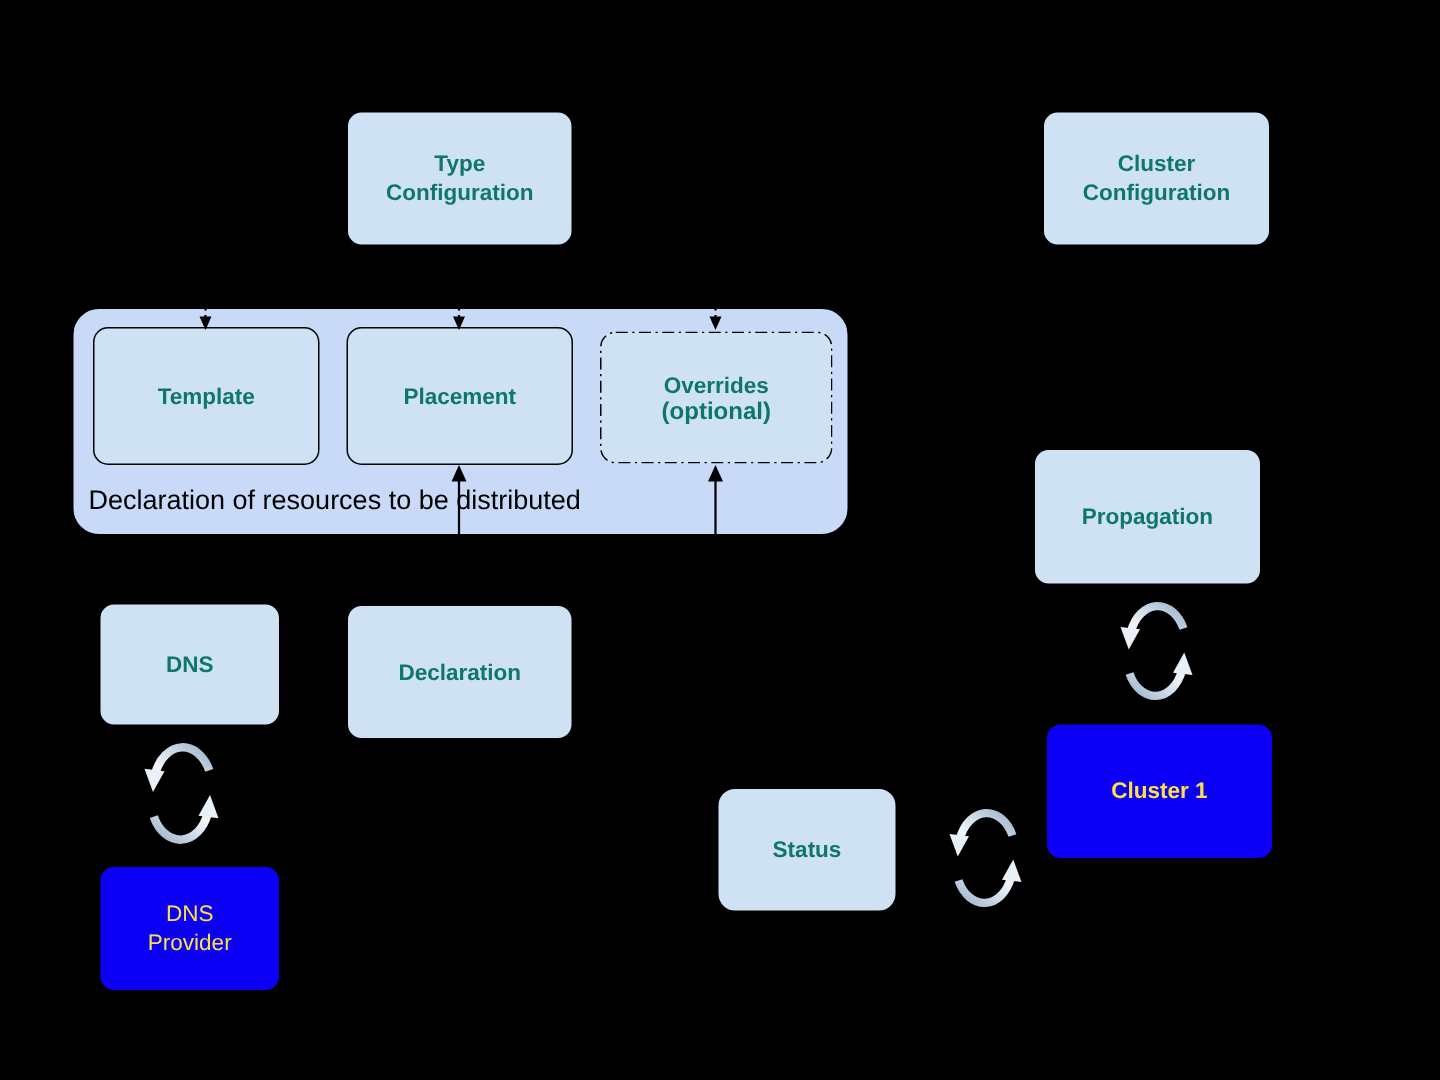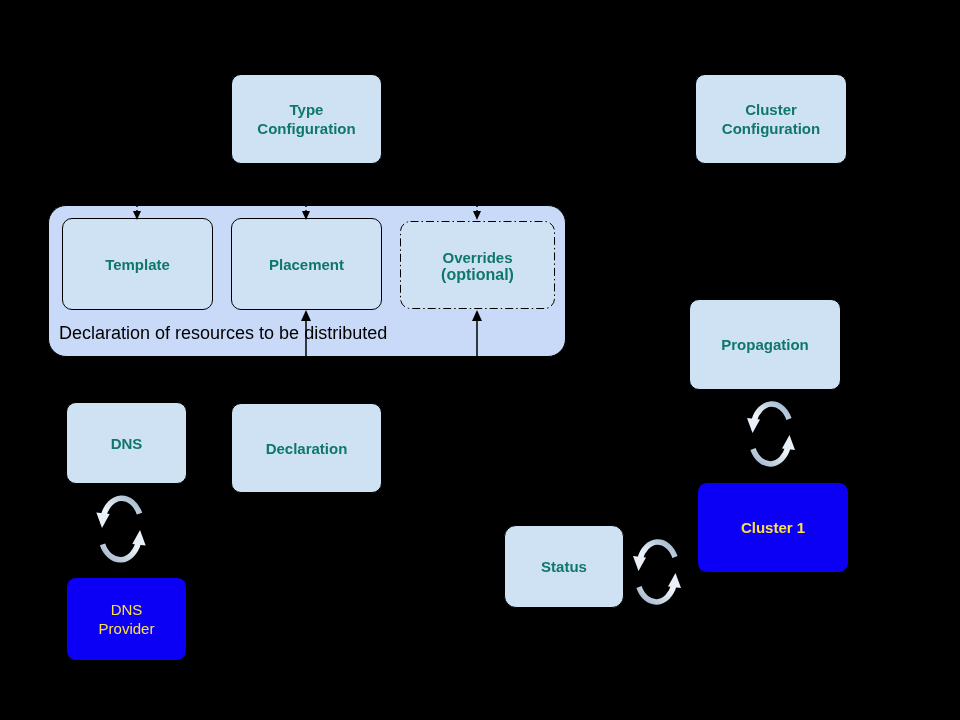--- a/index.html
+++ b/index.html
@@ -102,21 +102,21 @@
   <div class="node" style="left:231px;top:403px;width:151px;height:90px;">
     <span>Declaration</span>
   </div>
 
   <div class="node blue regular" style="left:66px;top:577px;width:121px;height:84px;">
     <span class="block">DNS</span>
     <span class="block">Provider</span>
   </div>
 
 
-  <div class="node" style="left:504px;top:525px;width:120px;height:83px;border-radius:12px;">
+  <div class="node" style="left:478px;top:525px;width:120px;height:83px;border-radius:12px;">
     <span>Status</span>
   </div>
 
   <div class="node blue" style="left:697px;top:482px;width:152px;height:91px;">
     <span>Cluster 1</span>
   </div>
 
 
   <svg class="sync" style="left:93px;top:492px;" width="56" height="74" viewBox="0 0 54 72">
     <path d="M45 21 A19 26 0 0 0 10 23" fill="none" stroke="url(#syncTop)" stroke-width="5.5"></path>

